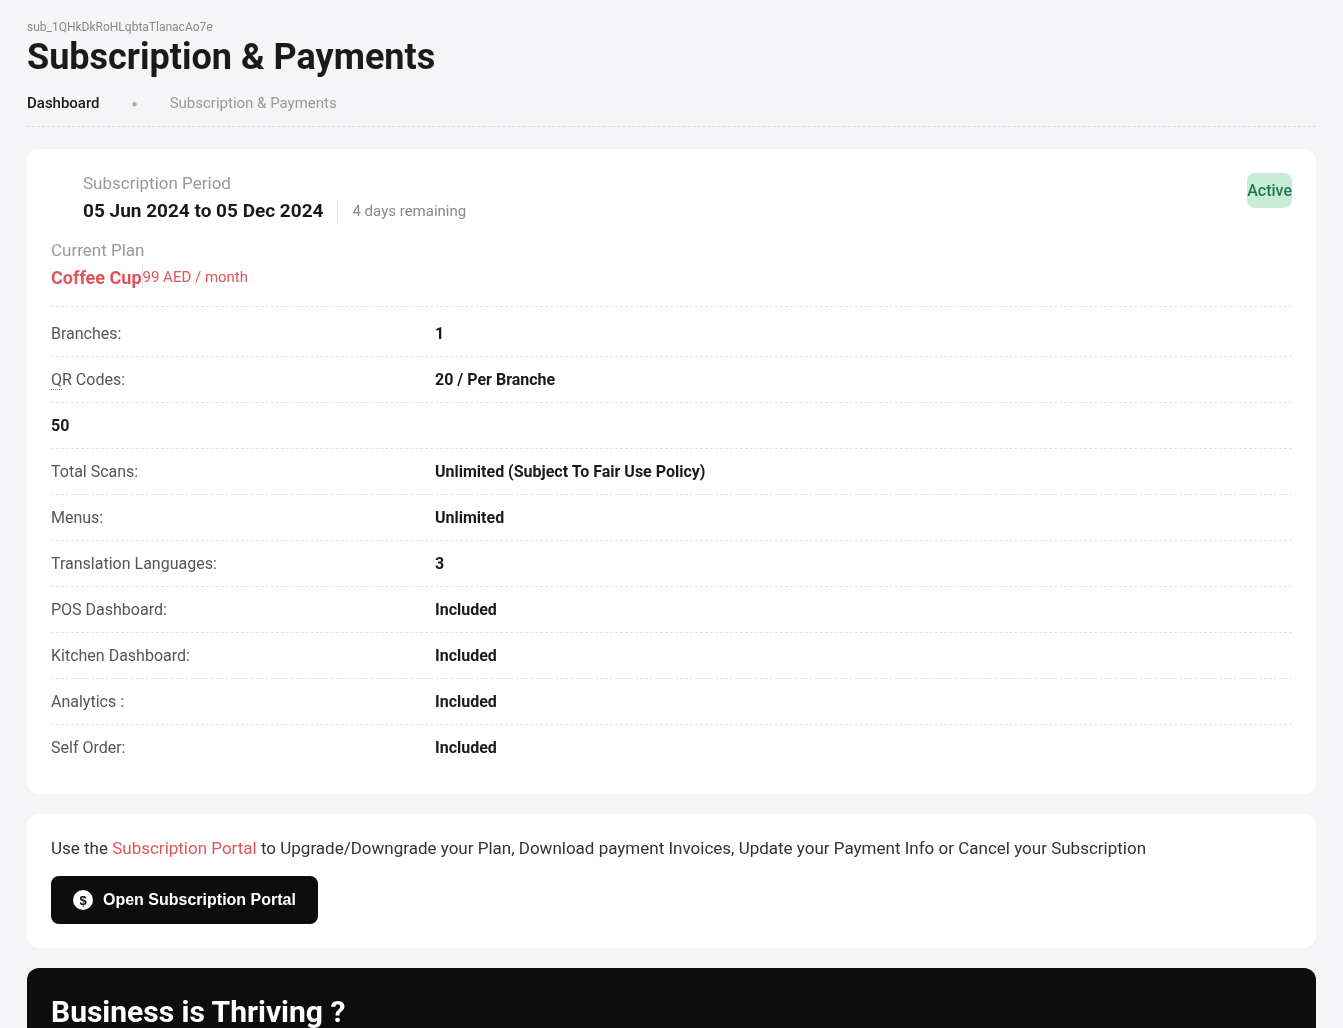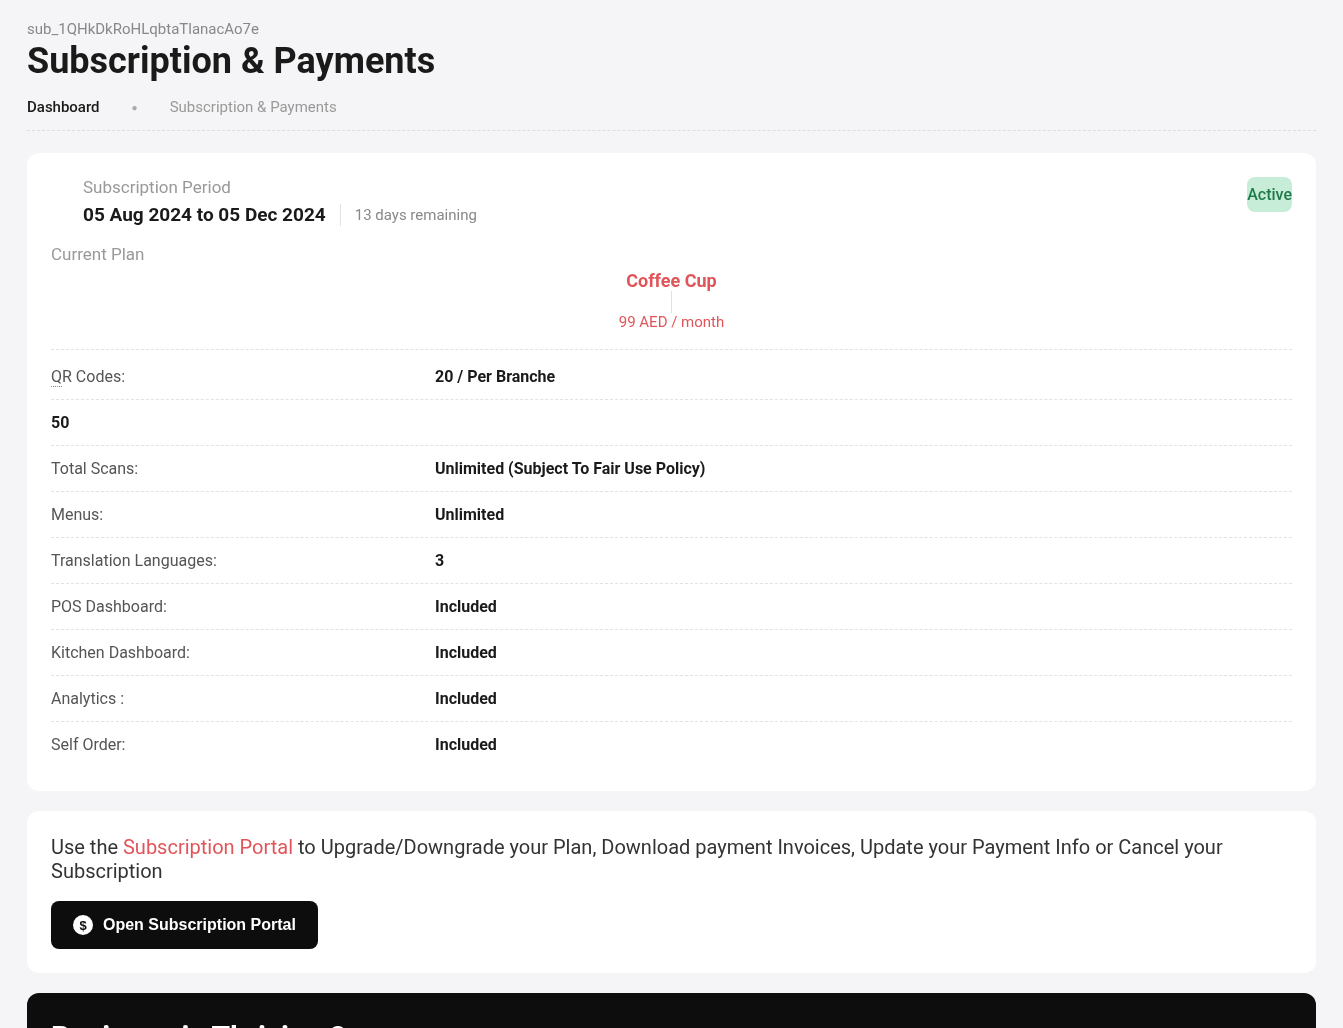--- a/index.html
+++ b/index.html
@@ -8,21 +8,21 @@
       box-sizing: border-box;
     }
     body {
       font-family: -apple-system, BlinkMacSystemFont, 'Segoe UI', Roboto, Arial, sans-serif;
       background: #f5f5f7;
       color: #1a1a1a;
       padding: 20px 27px;
     }
     .sub-id {
       color: #888;
-      font-size: 15px;
+      font-size: 12px;
       margin-bottom: 2px;
     }
     .page-title {
       font-size: 36px;
       font-weight: 700;
       color: #1a1a1a;
       margin-bottom: 16px;
     }
     .breadcrumb {
       display: flex;
@@ -88,21 +88,20 @@
       border-radius: 8px;
       font-size: 16px;
       font-weight: 500;
     }
     .plan-row {
       display: flex;
       align-items: center;
       padding-bottom: 18px;
       margin-bottom: 4px;
       border-bottom: 1px dashed #e2e2e2;
-      flex-direction: column;
     }
     .plan-name {
       color: #e0555a;
       font-size: 18px;
       font-weight: 700;
     }
     .plan-price {
       color: #e0555a;
       font-size: 15px;
     }
@@ -117,21 +116,21 @@
     }
     .feature-label {
       width: 384px;
       color: #555;
     }
     .feature-value {
       font-weight: 700;
       color: #1a1a1a;
     }
     .portal-text {
-      font-size: 20px;
+      font-size: 17px;
       color: #333;
       margin-bottom: 18px;
     }
     .portal-highlight {
       color: #e0555a;
     }
     .btn-dark {
       display: inline-flex;
       align-items: center;
       gap: 10px;
@@ -181,36 +180,40 @@
   <a class="breadcrumb-item-active">Dashboard</a>
   <span class="breadcrumb-sep">●</span>
   <span class="breadcrumb-item">Subscription &amp; Payments</span>
 </div>
 
 <div class="card">
   <div class="card-header-row">
     <div>
       <div class="label-muted">Subscription Period</div>
       <div class="period-row">
-        <div class="period-value">05 Aug 2024 to 05 Dec 2024</div>
+        <div class="period-value">05 Jun 2024 to 05 Dec 2024</div>
         <div class="vsep"></div>
-        <div class="remaining">13 days remaining</div>
+        <div class="remaining">4 days remaining</div>
       </div>
     </div>
     <div class="badge-active">Active</div>
   </div>
 
   <div class="label-muted">Current Plan</div>
   <div class="plan-row">
     <div class="plan-name">Coffee Cup</div>
     <div class="vsep"></div>
     <div class="plan-price">99 AED / month</div>
   </div>
 
   <div id="features-list">
+      <div class="feature-row">
+        <div class="feature-label">Branches:</div>
+        <div class="feature-value">1</div>
+      </div>
       <div class="feature-row">
         <div class="feature-label"><span class="qr-text">Q</span>R Codes:</div>
         <div class="feature-value">20 / Per Branche</div>
       </div>
       <div class="feature-row">
         <div class="feature-value">50</div>
       </div>
       <div class="feature-row">
         <div class="feature-label">Total Scans:</div>
         <div class="feature-value">Unlimited (Subject To Fair Use Policy)</div>

